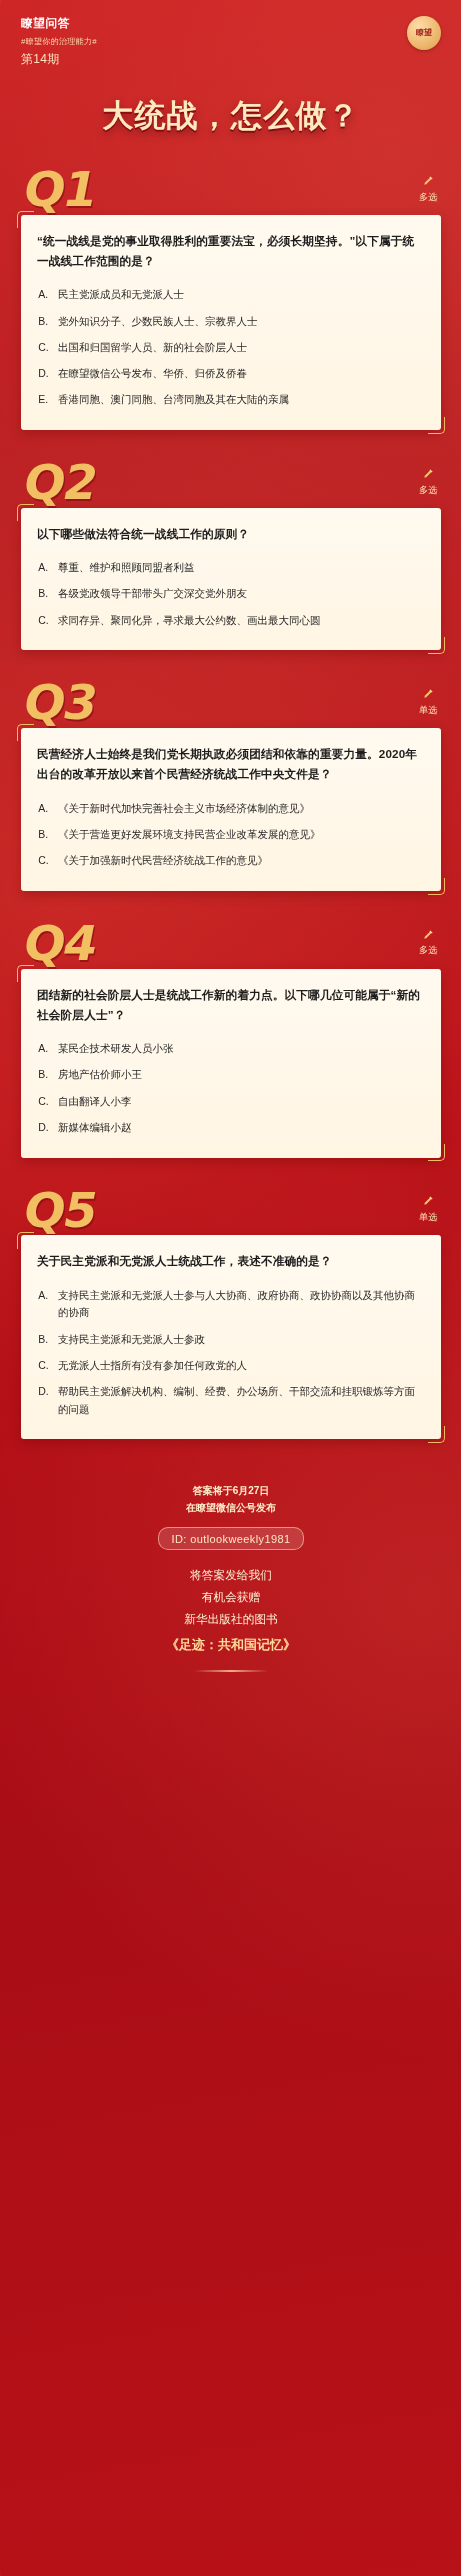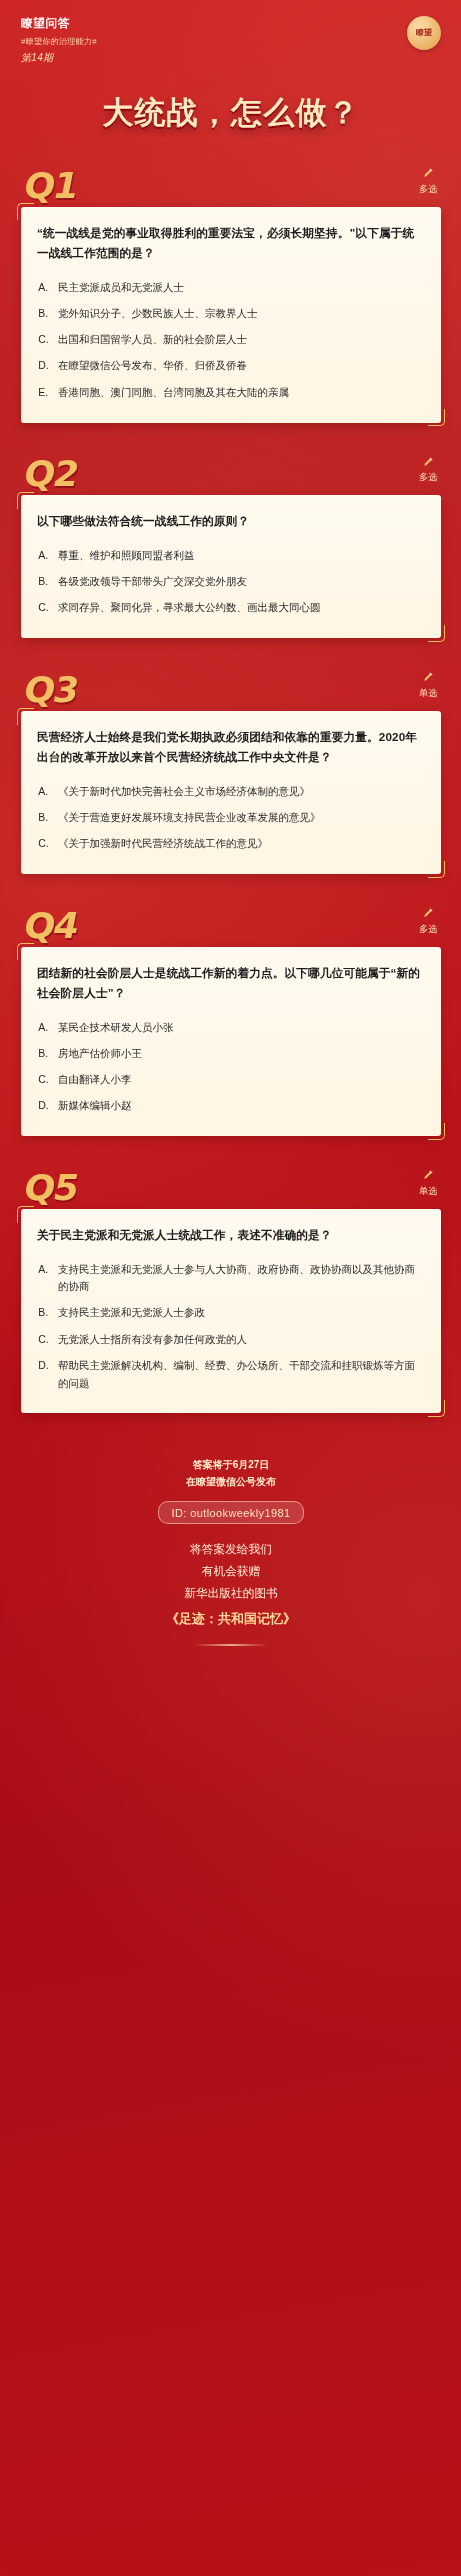--- a/index.html
+++ b/index.html
@@ -27,41 +27,41 @@
       linear-gradient(82deg, rgba(255,255,255,0.045) 0 1.2px, rgba(255,255,255,0) 1.2px 55px);
     opacity: .7;
   }
 
   
   .header { position: relative; padding: 16px 21px 0 21px; }
   .brand-row { display: flex; align-items: flex-start; justify-content: space-between; }
   .brand-left { color: #fff; }
   .brand-title { font-size: 11.7px; font-weight: bold; letter-spacing: 0.6px; }
   .brand-sub { font-size: 8px; color: #ffd9b0; margin-top: 4.9px; letter-spacing: 0.3px; }
-  .brand-issue { font-size: 10px; color: #ffe0bb; margin-top: 4.3px; letter-spacing: 0.3px; font-style: italic; }
+  .brand-issue { font-size: 12px; color: #ffe0bb; margin-top: 4.3px; letter-spacing: 0.3px; }
   .logo-badge {
     width: 34px; height: 34px; border-radius: 50%;
     background: radial-gradient(circle at 35% 30%, #ffdca8, #e9b163 70%, #d49a46);
     color: #9c1a12; font-size: 8px; font-weight: bold;
     display: flex; align-items: center; justify-content: center;
     text-align: center; line-height: 1.15; box-shadow: 0 1.2px 3.7px rgba(0,0,0,.25);
   }
   .main-title {
     margin: 27px 0 0 0; text-align: center;
     font-size: 31px; font-weight: bold; letter-spacing: 1.2px;
     color: #ffe9bf;
     text-shadow: 0 1.8px 0 #8c0a10, 0 3.7px 8.6px rgba(0,0,0,.35);
   }
 
   
   .q-block { position: relative; margin: 33px 21px 0 21px; }
   .q-head { display: flex; align-items: flex-end; justify-content: space-between; padding: 0 3.7px 6.2px 3.7px; }
   .q-num {
     font-family: "DejaVu Sans", sans-serif;
-    font-size: 36px; line-height: .8; font-weight: bold; font-style: italic;
+    font-size: 48px; line-height: .8; font-weight: bold; font-style: italic;
     color: #f2c063;
     text-shadow: 1.2px 1.8px 0 rgba(120,8,12,.55);
     letter-spacing: -1.2px;
   }
   .q-type { display: flex; align-items: center; gap: 4.9px; color: #ffe3b4; font-size: 9.2px; margin-bottom: 4.9px; flex-direction: column; }
   .q-type .pen { width: 11px; height: 11px; display:inline-block; }
 
   .card {
     position: relative;
     background: linear-gradient(180deg, #fffaf0 0%, #fff5e3 100%);

